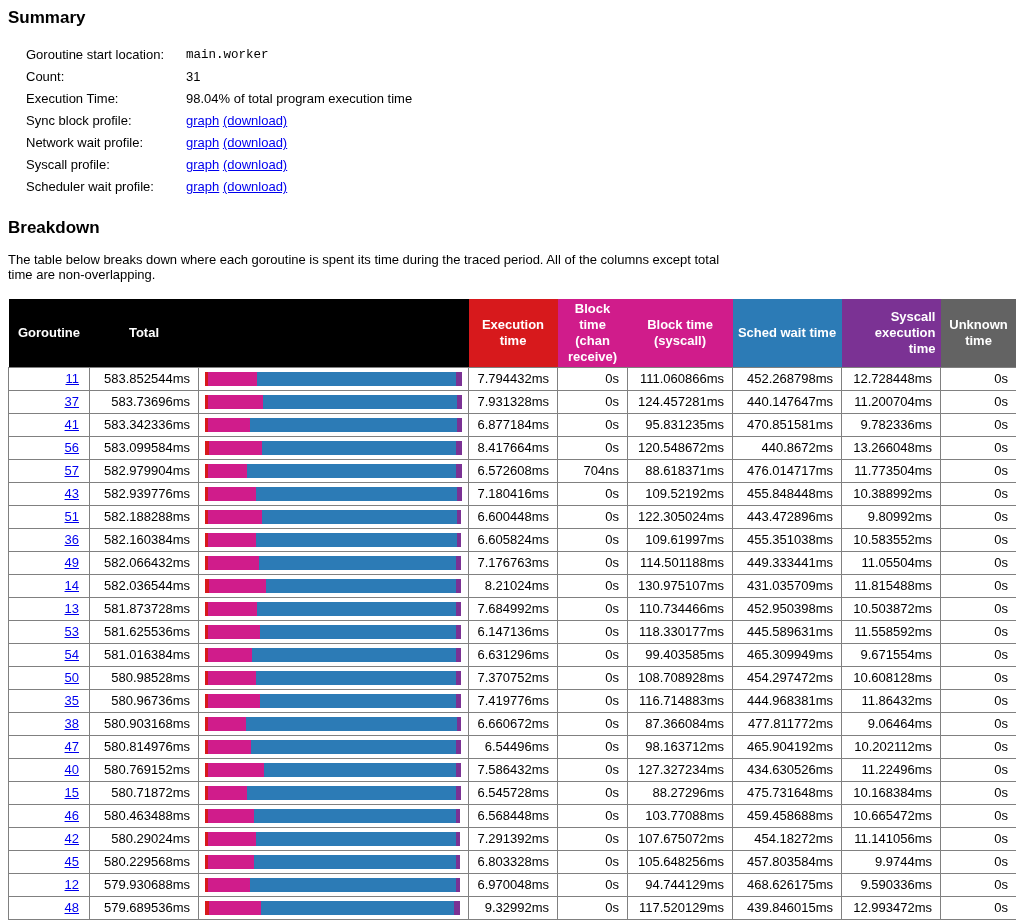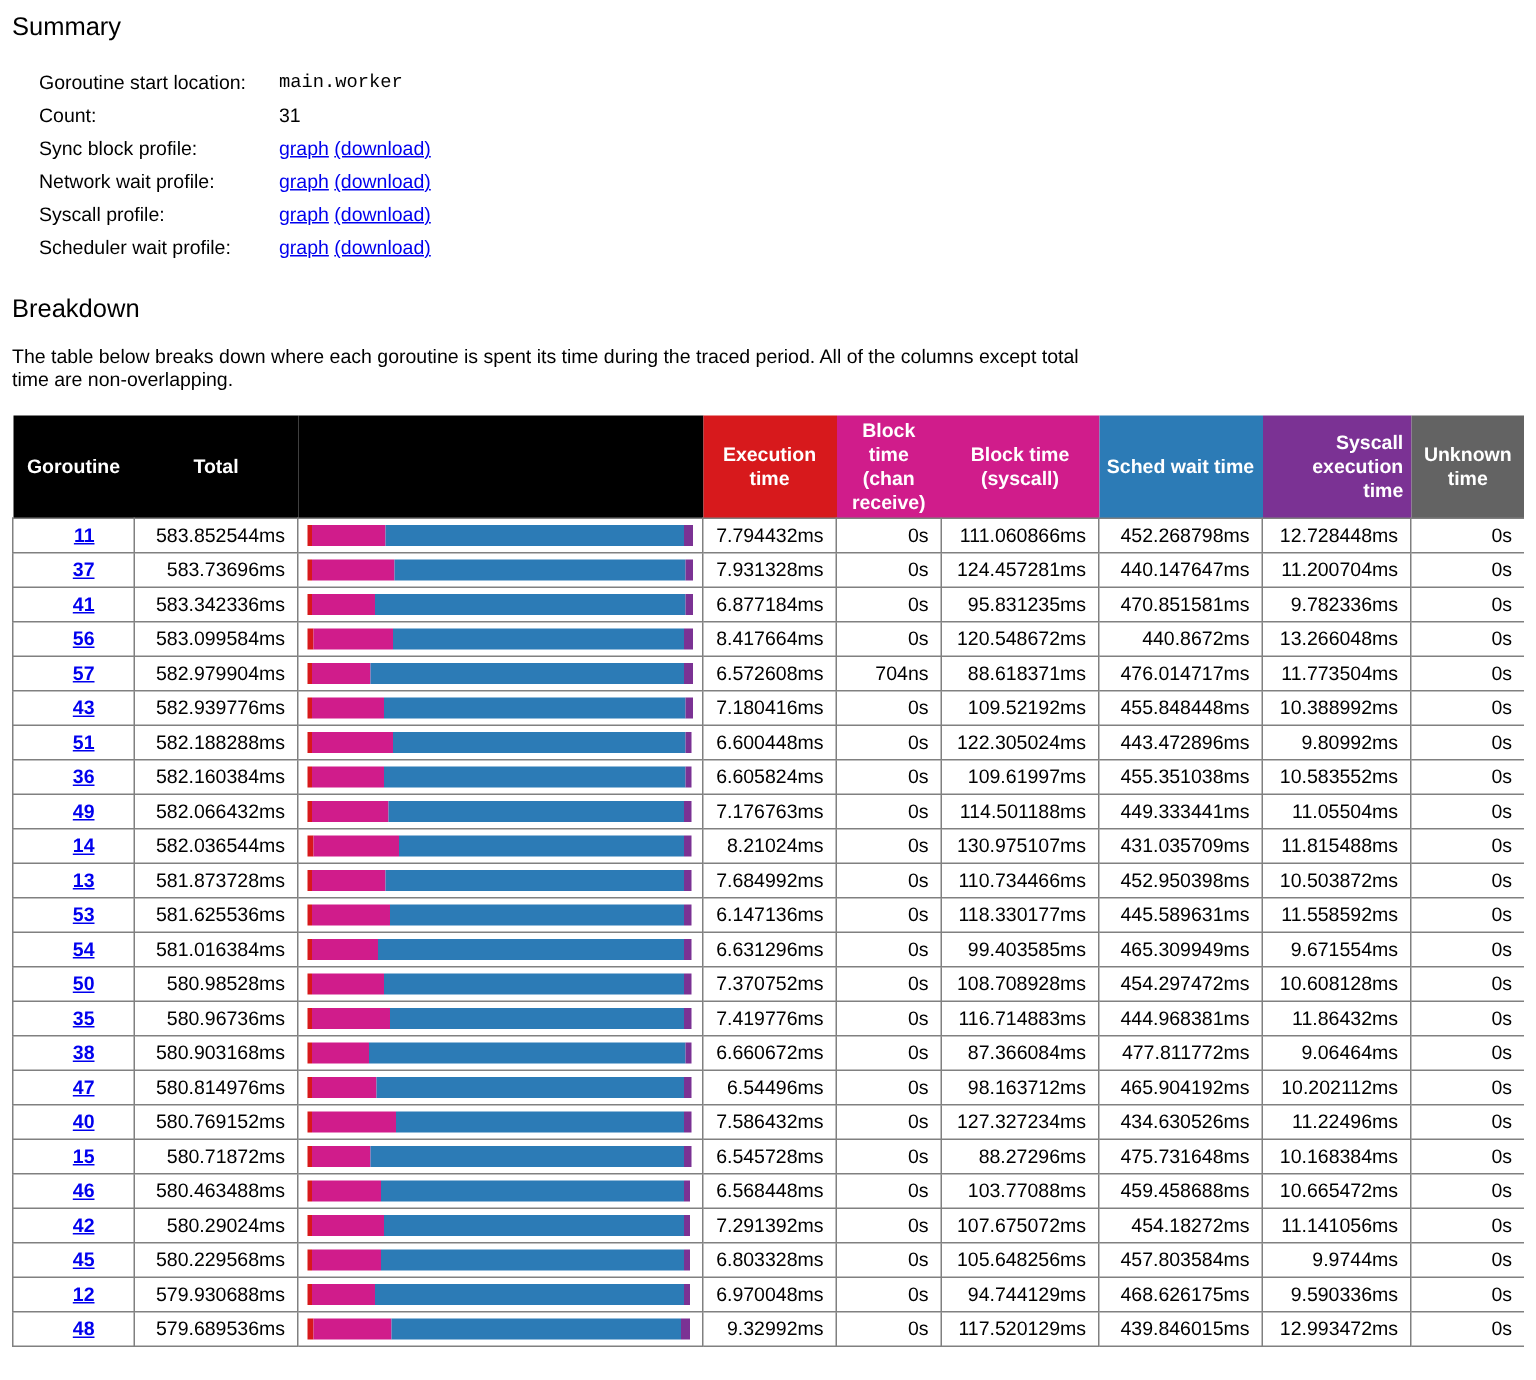--- a/index.html
+++ b/index.html
@@ -6,21 +6,21 @@
   html, body { background: #ffffff; }
   body {
     margin: 8px;
     font-family: "Liberation Sans", sans-serif;
     font-size: 13px;
     color: #000000;
     width: 1008px;
   }
   h2 {
     font-size: 17px;
-    font-weight: 400;
+    font-weight: 700;
     line-height: 20px;
     margin: 0 0 16px 0;
   }
   h2.breakdown-h { margin: 20px 0 14px 0; }
 
   
   table.summary {
     border-collapse: collapse;
     margin-left: 18px;
   }
@@ -62,21 +62,21 @@
   table.breakdown td {
     border: 1px solid #808080;
     padding: 3px 8px;
     line-height: 16px;
     font-size: 13px;
     text-align: right;
     white-space: nowrap;
     overflow: hidden;
     background: #ffffff;
   }
-  table.breakdown td.goroutine-cell { padding-right: 26px; font-weight: bold; }
+  table.breakdown td.goroutine-cell { padding-right: 10px; }
   table.breakdown td.bar-cell { padding: 0 6px; vertical-align: middle; }
   .stacked-bar {
     display: flex;
     height: 14px;
     width: 100%;
     align-items: stretch;
   }
   .stacked-bar span { display: block; height: 14px; flex: none; }
 </style>
 </head>
@@ -86,20 +86,24 @@
 
 <table class="summary">
   <tbody id="summary-body">
       <tr>
         <td class="slabel">Goroutine start location:</td>
         <td class="svalue mono">main.worker</td>
       </tr>
       <tr>
         <td class="slabel">Count:</td>
         <td class="svalue">31</td>
+      </tr>
+      <tr>
+        <td class="slabel">Execution Time:</td>
+        <td class="svalue">98.04% of total program execution time</td>
       </tr>
       <tr>
         <td class="slabel">Sync block profile:</td>
         <td class="svalue"><a href="#">graph</a> <a href="#">(download)</a></td>
       </tr>
       <tr>
         <td class="slabel">Network wait profile:</td>
         <td class="svalue"><a href="#">graph</a> <a href="#">(download)</a></td>
       </tr>
       <tr>

